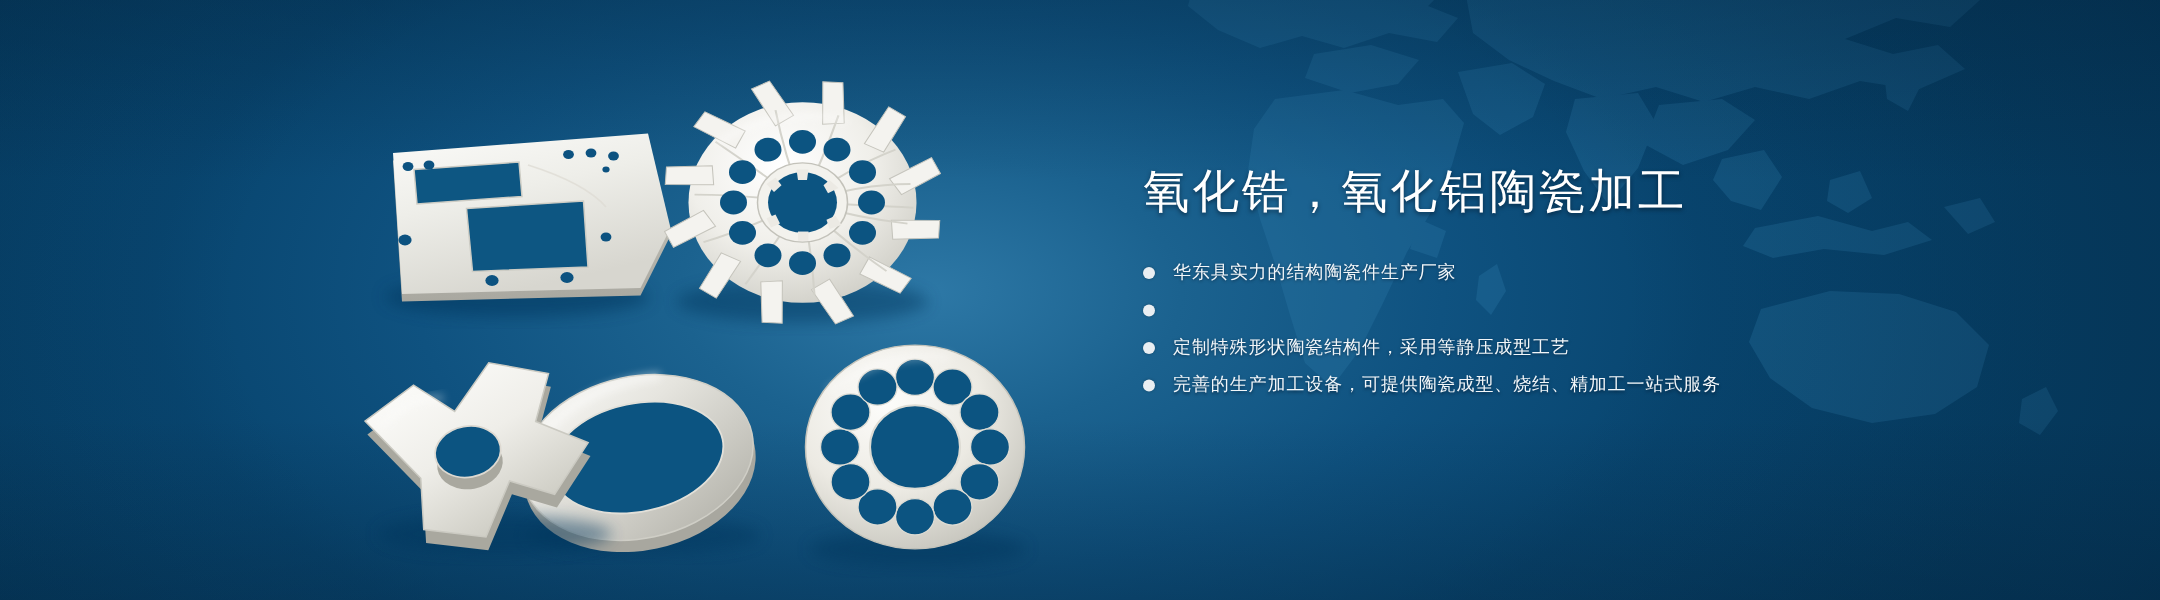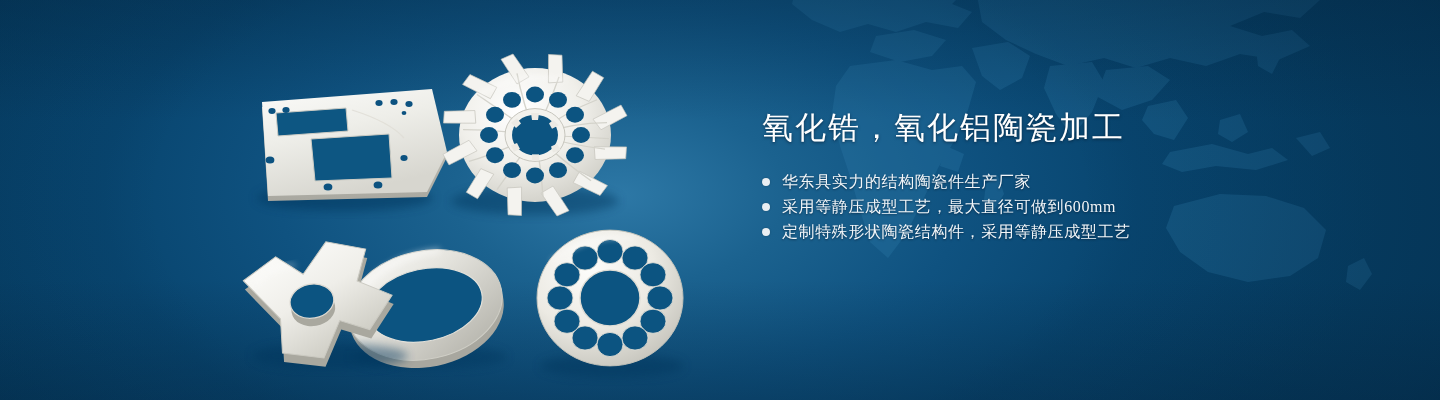--- a/index.html
+++ b/index.html
@@ -75,26 +75,25 @@
   .bullet {
     flex:0 0 auto;
     width:8px; height:8px;
     border-radius:50%;
     background:#e9eef2;
     margin-right:12px;
     box-shadow:0 0 2px rgba(0,0,0,0.25);
   }
   .feature-text {
     color:#f2f6f9;
-    font-size:16px;
+    font-size:12px;
     line-height:23px;
     letter-spacing:0.6px;
     white-space:nowrap;
     text-shadow:0 1px 2px rgba(0,14,30,0.5);
-    font-family:Liberation Serif, serif;
   }
 </style>
 </head>
 <body>
 
 <div class="banner">
 
   <div class="bg-base"></div>
 
   <svg class="worldmap" viewBox="0 0 780 330" aria-hidden="true">
@@ -355,22 +354,25 @@
 
   <div class="copy">
     <h1 class="headline">氧化锆，氧化铝陶瓷加工</h1>
     <ul class="feature-list">
       <li class="feature-item">
         <span class="bullet"></span>
         <span class="feature-text">华东具实力的结构陶瓷件生产厂家</span>
       </li>
       <li class="feature-item">
         <span class="bullet"></span>
-        <span class="feature-text">采用等静压成型工艺，最大直径可做到600mm</span>
       </li>
       <li class="feature-item">
         <span class="bullet"></span>
         <span class="feature-text">定制特殊形状陶瓷结构件，采用等静压成型工艺</span>
       </li>
+      <li class="feature-item">
+        <span class="bullet"></span>
+        <span class="feature-text">完善的生产加工设备，可提供陶瓷成型、烧结、精加工一站式服务</span>
+      </li>
     </ul>
   </div>
 
 </div>
 
 </body></html>

